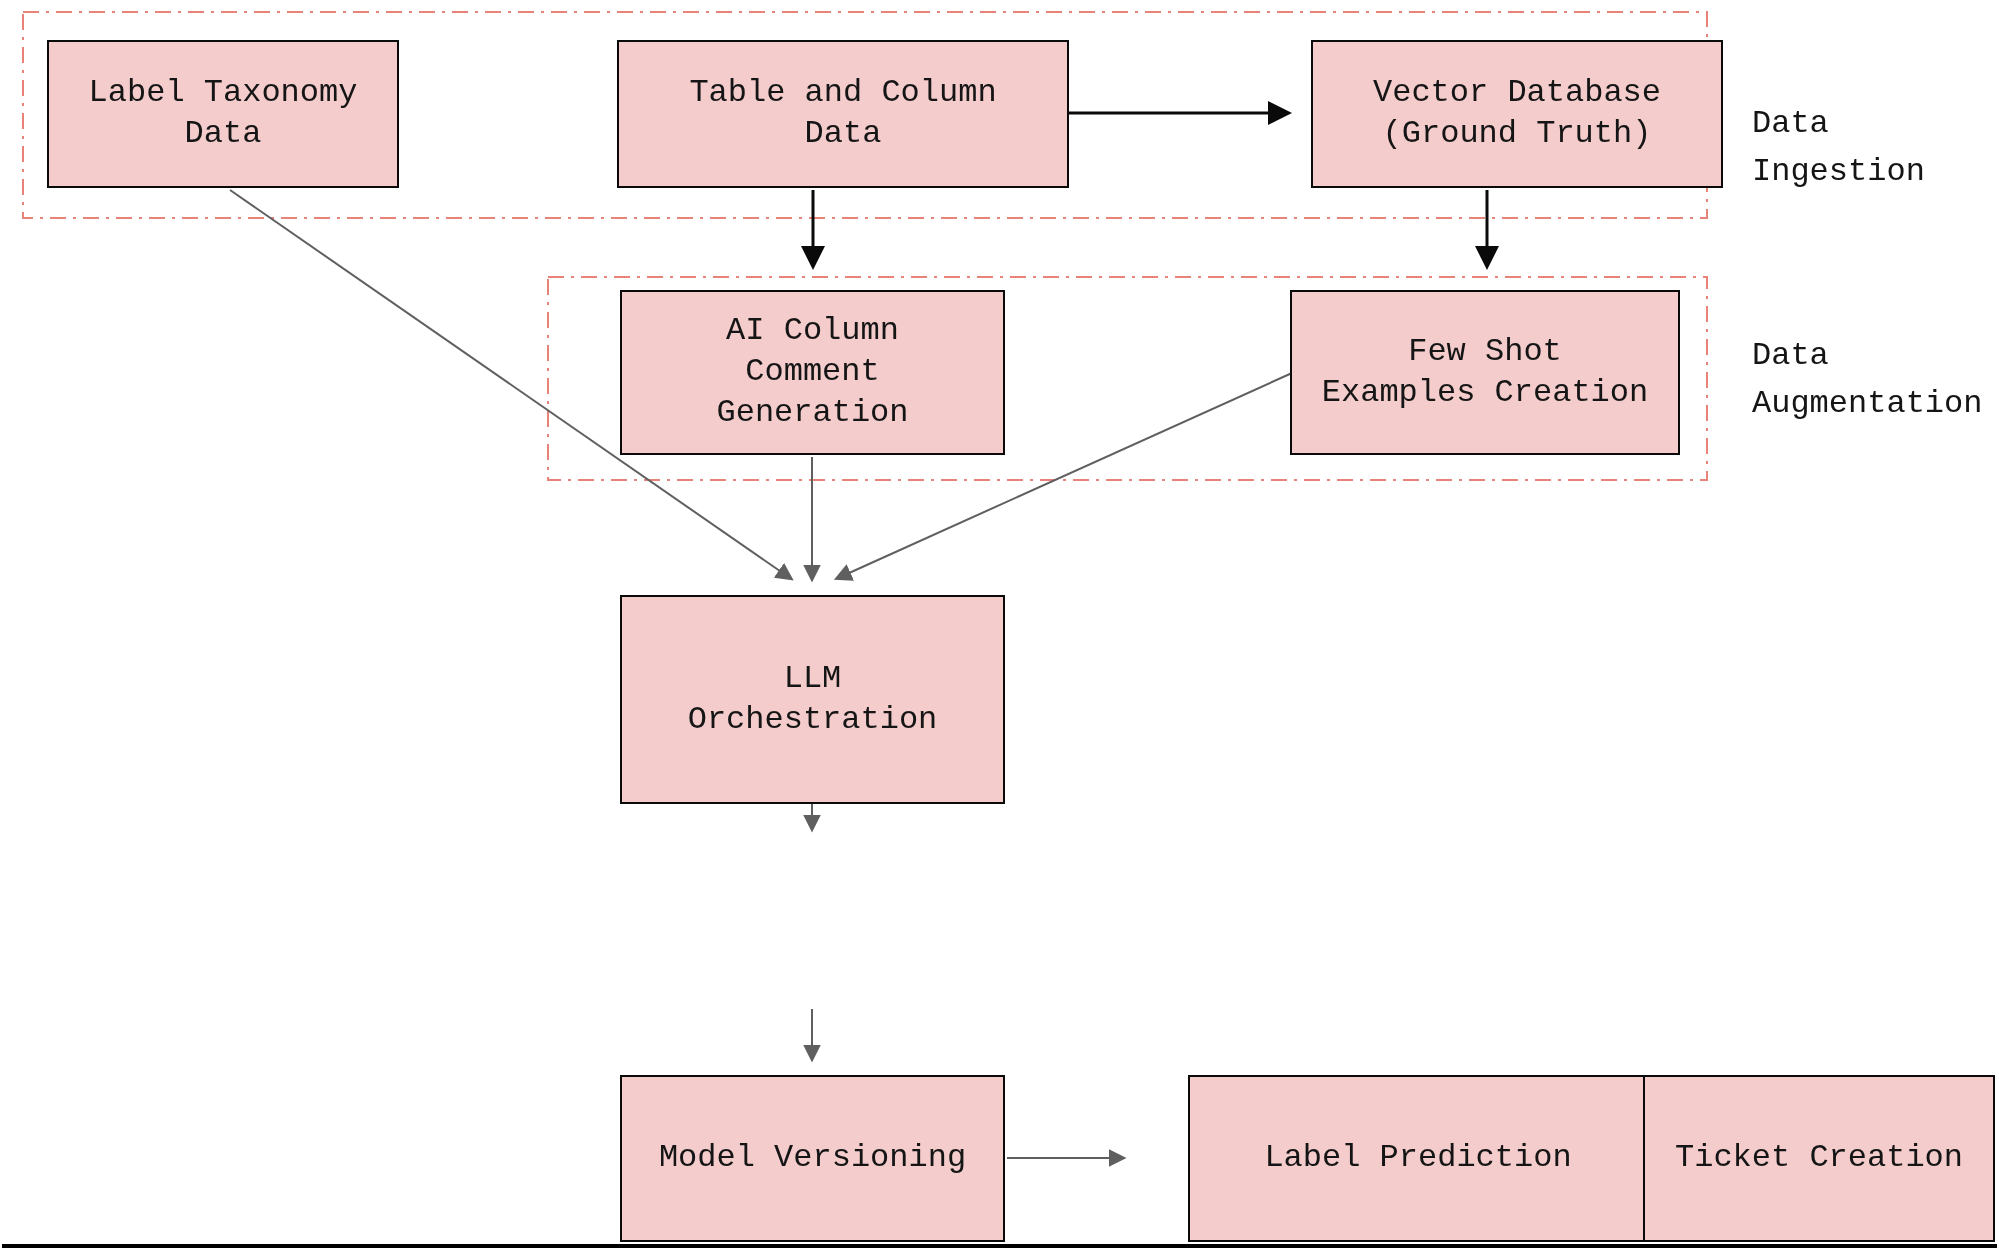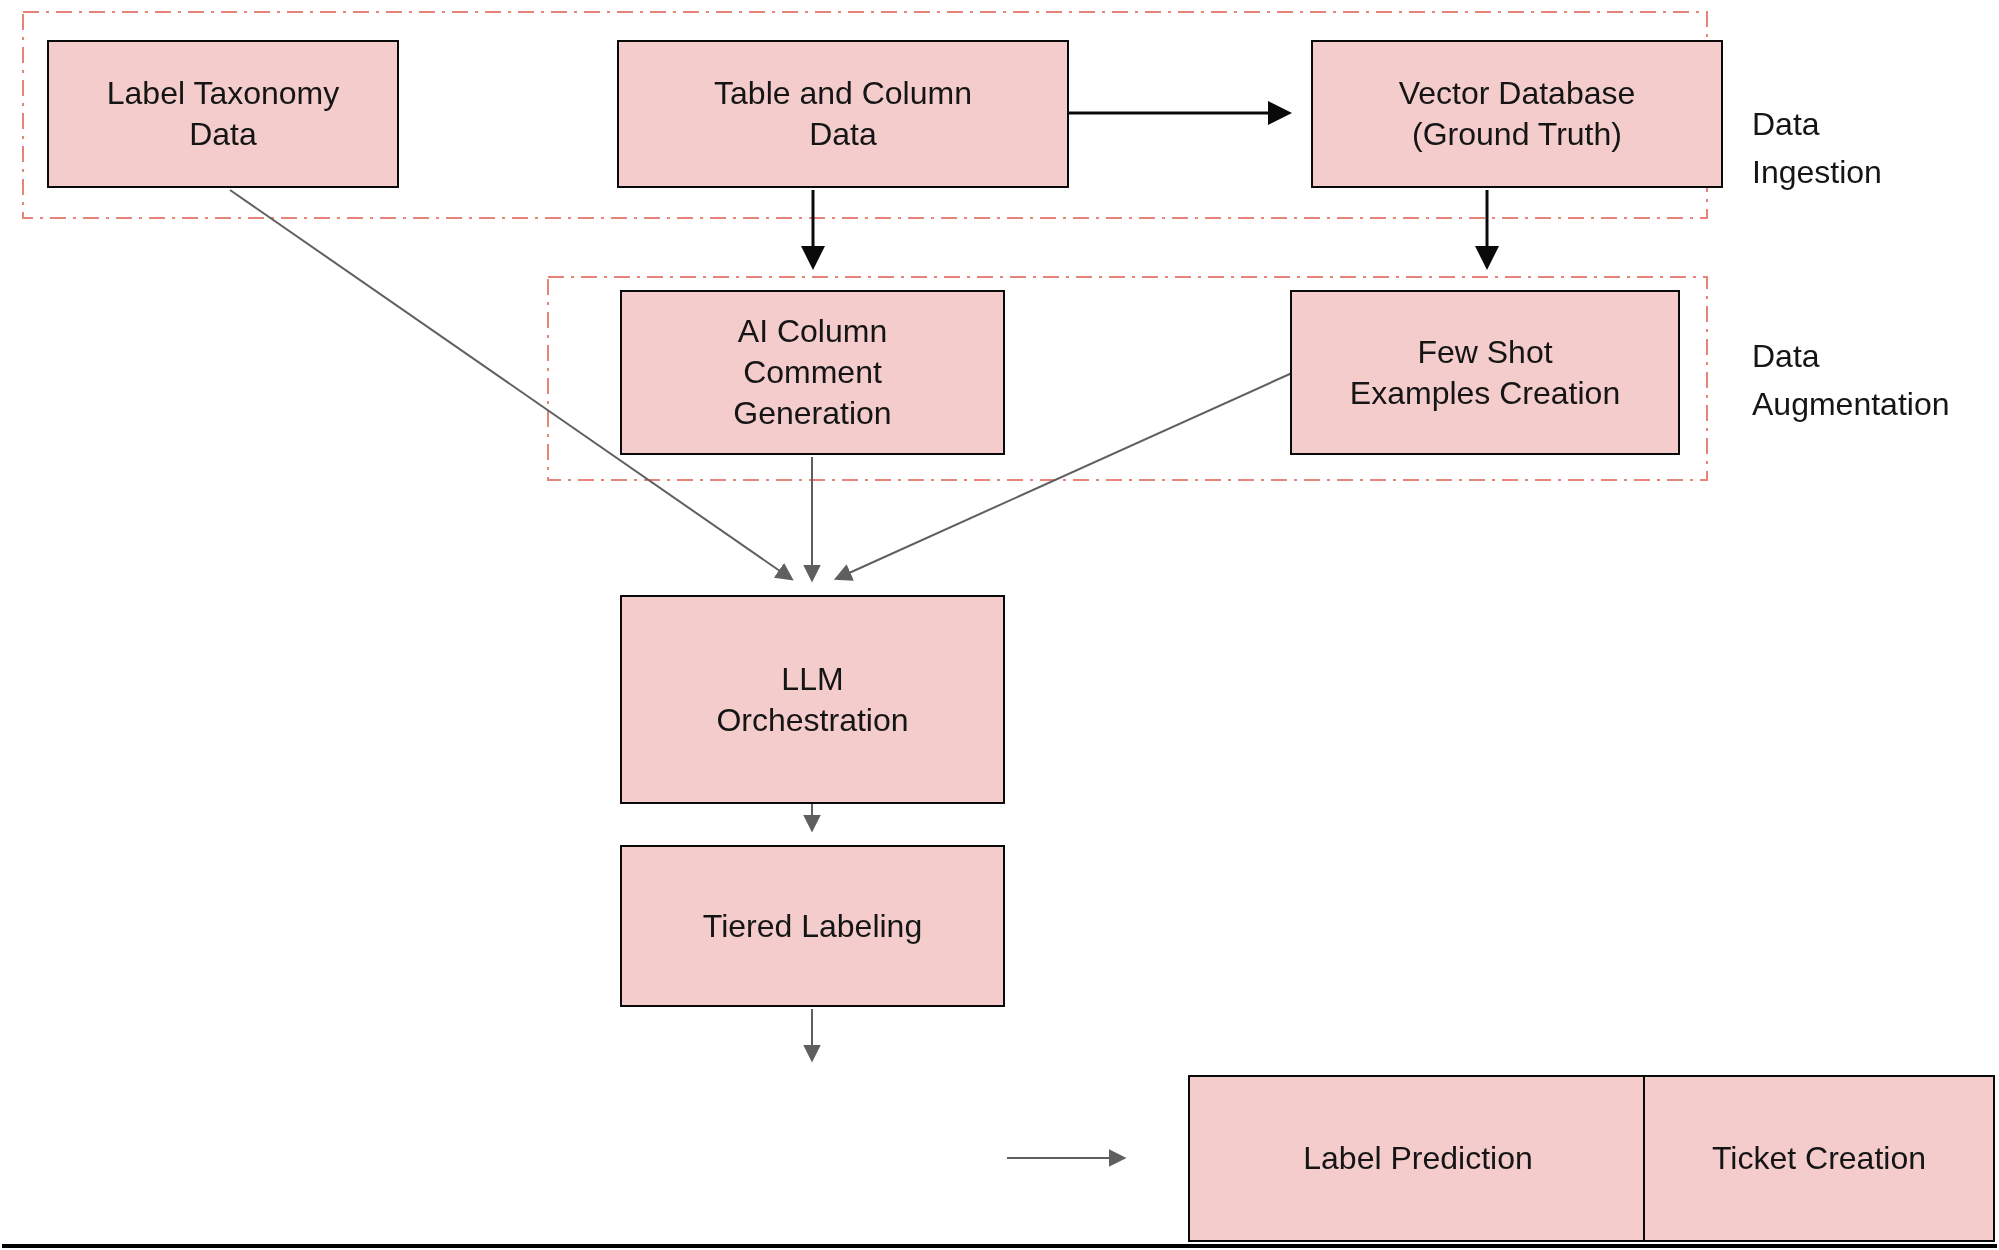--- a/index.html
+++ b/index.html
@@ -5,21 +5,21 @@
   html, body {
     margin: 0;
     padding: 0;
     background: #ffffff;
   }
   .canvas {
     position: relative;
     width: 1999px;
     height: 1250px;
     background: #ffffff;
-    font-family: Liberation Sans, sans-serif;
+    font-family: Liberation Mono, monospace;
     overflow: hidden;
   }
   .edges {
     position: absolute;
     left: 0;
     top: 0;
     width: 1999px;
     height: 1250px;
   }
   .node {
@@ -105,24 +105,24 @@
 Generation</span>
   </div>
 
   <div class="region-label" style="left:1752px;top:332px">Data
 Augmentation</div>
 
   <div class="node" style="left:620px;top:595px;width:385px;height:209px">
     <span class="node-label">LLM
 Orchestration</span>
   </div>
-  <div class="node" style="left:620px;top:845px;width:385px;height:162px">
-    <span class="node-label">Tiered Labeling</span>
+
+  <div class="node" style="left:620px;top:1075px;width:385px;height:167px">
+    <span class="node-label">Model Versioning</span>
   </div>
-
   <div class="node" style="left:1188px;top:1075px;width:460px;height:167px">
     <span class="node-label">Label Prediction</span>
   </div>
   <div class="node" style="left:1643px;top:1075px;width:352px;height:167px">
     <span class="node-label">Ticket Creation</span>
   </div>
 
 </div>
 
 </body></html>

